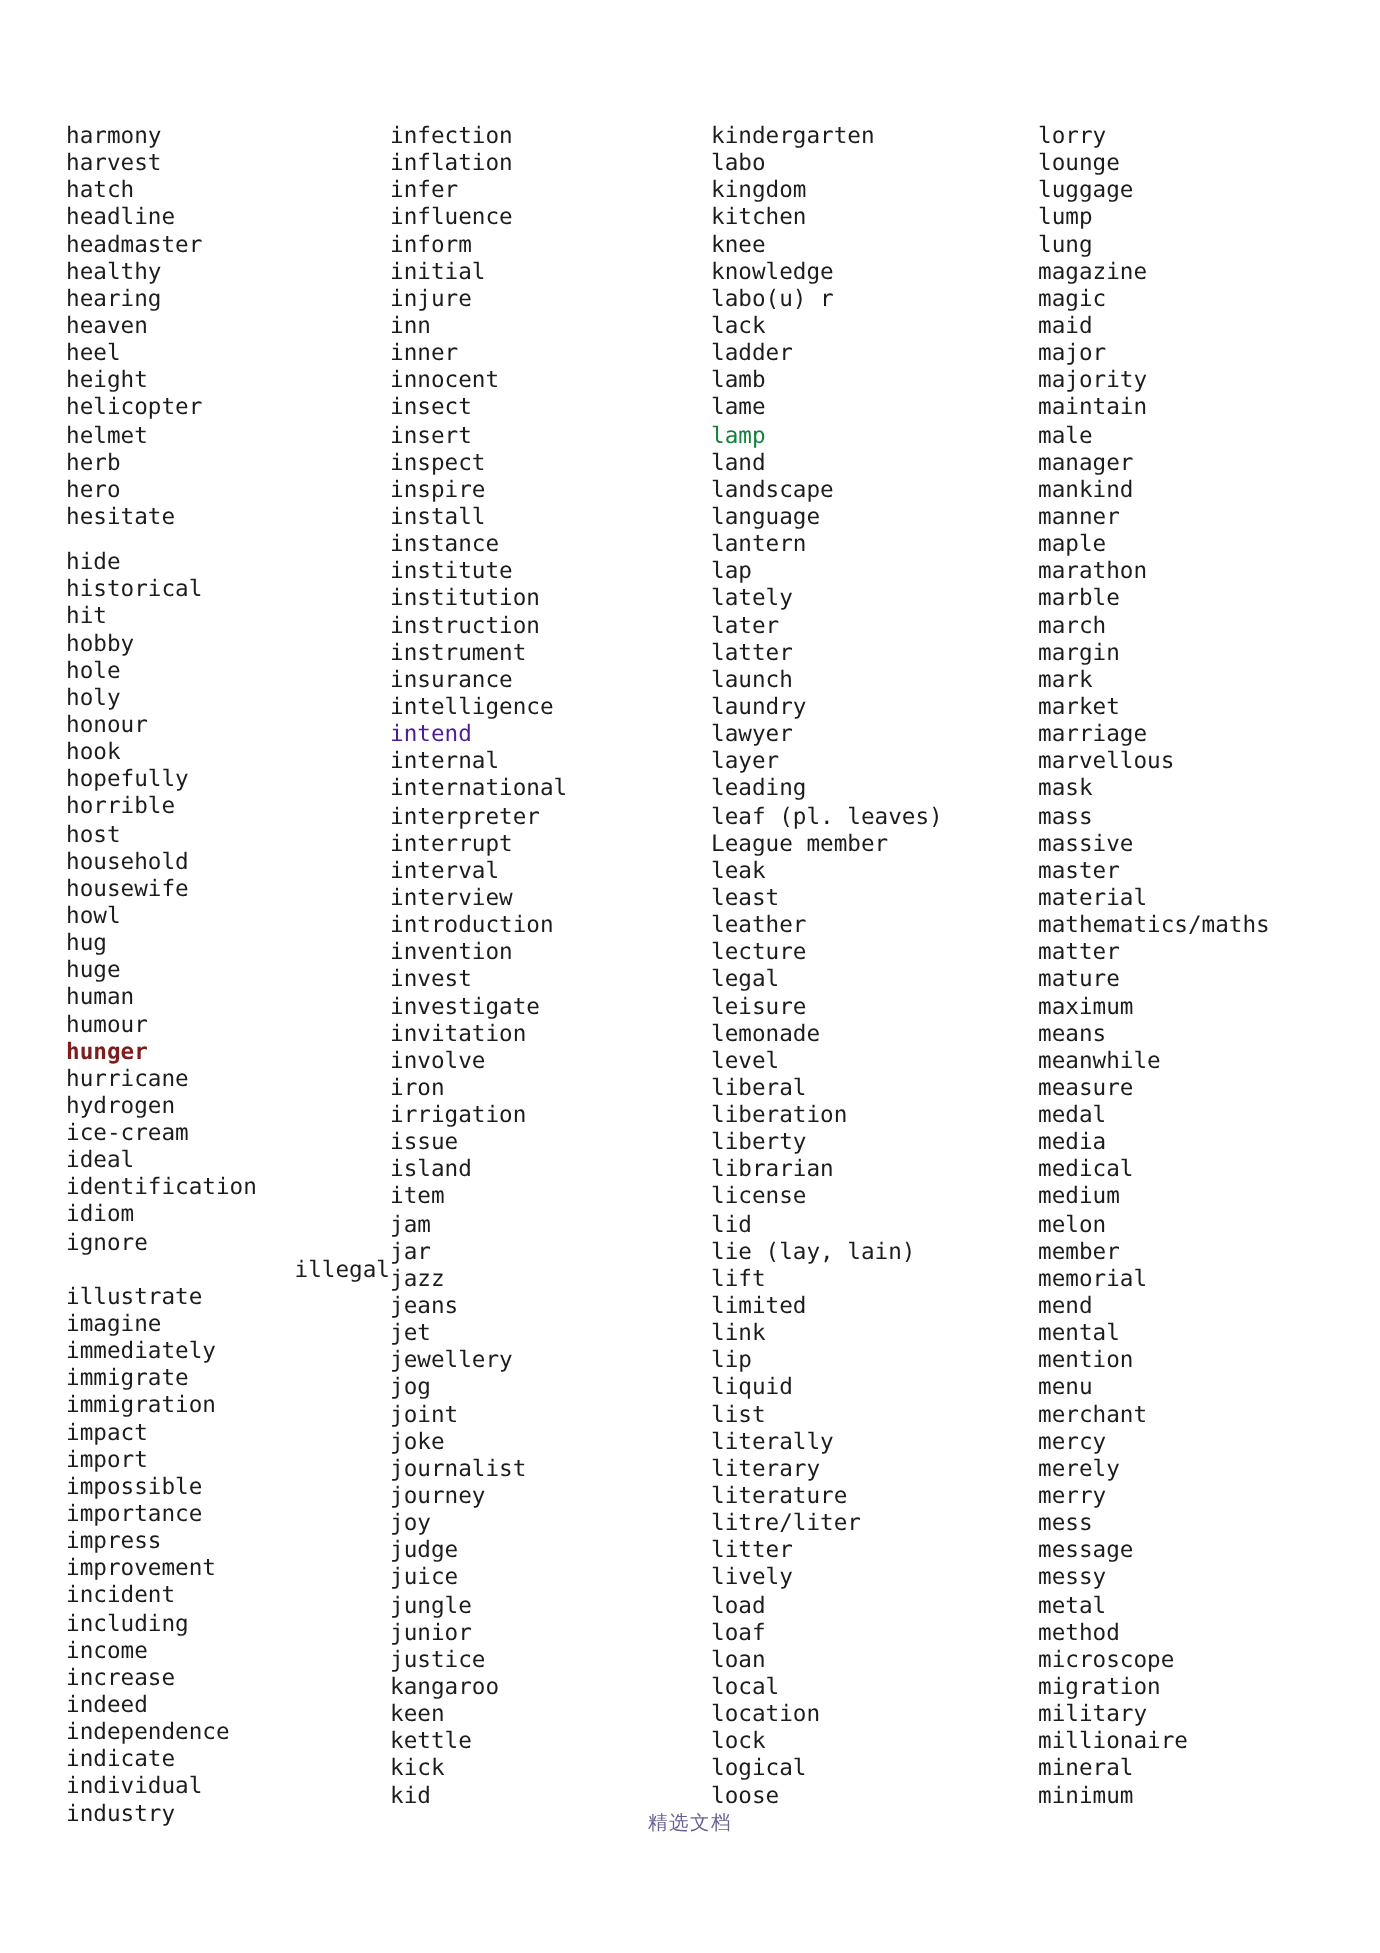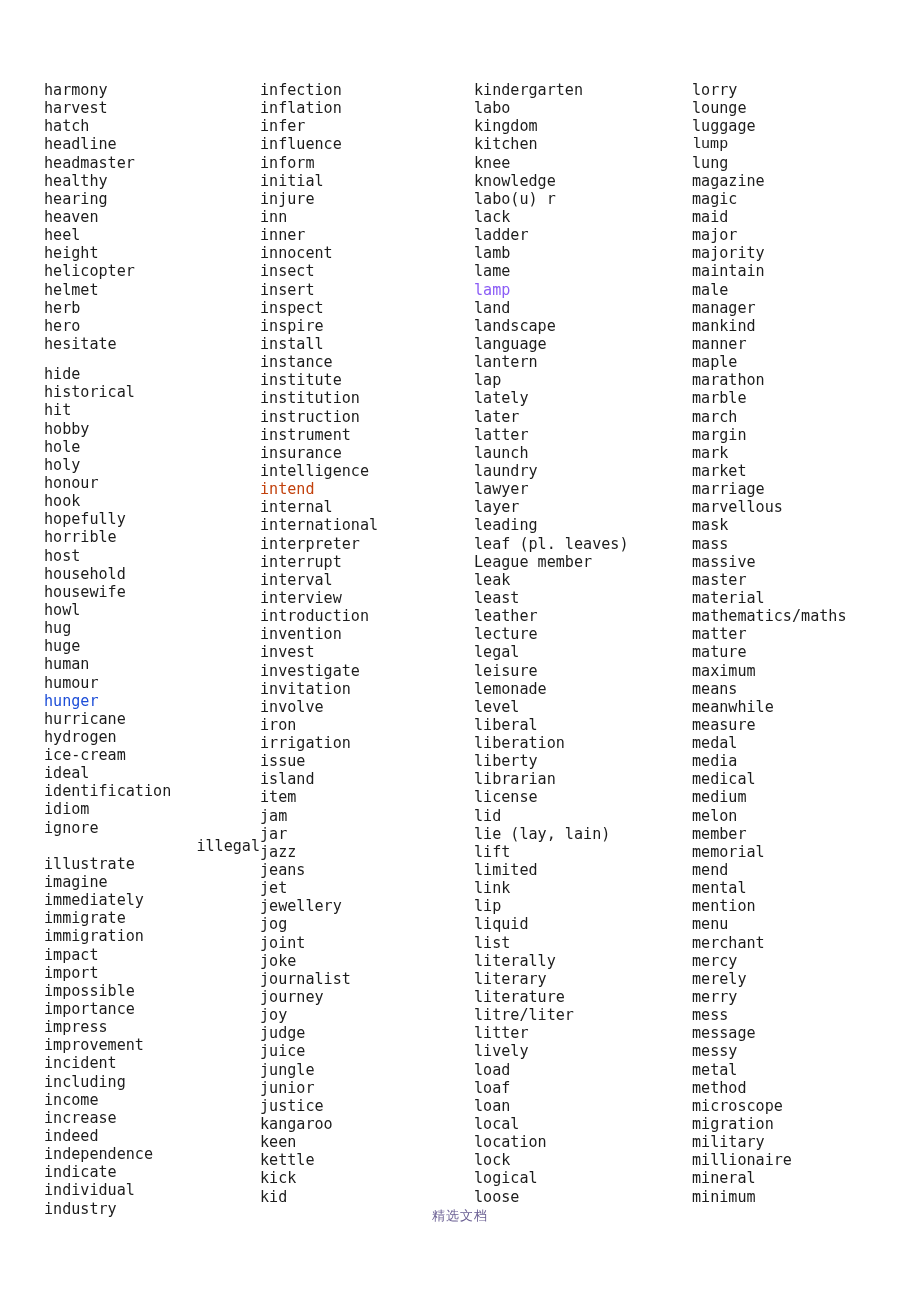--- a/index.html
+++ b/index.html
@@ -93,21 +93,21 @@
         <div class="word" style="color: rgb(28, 28, 28);">hopefully</div>
         <div class="word" style="color: rgb(28, 28, 28);">horrible</div>
         <div class="word" style="color: rgb(28, 28, 28);">host</div>
         <div class="word" style="color: rgb(28, 28, 28);">household</div>
         <div class="word" style="color: rgb(28, 28, 28);">housewife</div>
         <div class="word" style="color: rgb(28, 28, 28);">howl</div>
         <div class="word" style="color: rgb(28, 28, 28);">hug</div>
         <div class="word" style="color: rgb(28, 28, 28);">huge</div>
         <div class="word" style="color: rgb(28, 28, 28);">human</div>
         <div class="word" style="color: rgb(28, 28, 28);">humour</div>
-        <div class="word" style="color: #1d4ed8;">hunger</div>
+        <div class="word" style="color: #7f1d1d; font-weight: bold;">hunger</div>
         <div class="word" style="color: rgb(28, 28, 28);">hurricane</div>
         <div class="word" style="color: rgb(28, 28, 28);">hydrogen</div>
         <div class="word" style="color: rgb(28, 28, 28);">ice-cream</div>
         <div class="word" style="color: rgb(28, 28, 28);">ideal</div>
         <div class="word" style="color: rgb(28, 28, 28);">identification</div>
         <div class="word" style="color: rgb(28, 28, 28);">idiom</div>
         <div class="word" style="color: rgb(28, 28, 28);">ignore</div>
         <div class="word" style="color: rgb(28, 28, 28); text-align: right;">illegal</div>
         <div class="word" style="color: rgb(28, 28, 28);">illustrate</div>
         <div class="word" style="color: rgb(28, 28, 28);">imagine</div>
@@ -146,21 +146,21 @@
         <div class="word" style="color: rgb(28, 28, 28);">inspect</div>
         <div class="word" style="color: rgb(28, 28, 28);">inspire</div>
         <div class="word" style="color: rgb(28, 28, 28);">install</div>
         <div class="word" style="color: rgb(28, 28, 28);">instance</div>
         <div class="word" style="color: rgb(28, 28, 28);">institute</div>
         <div class="word" style="color: rgb(28, 28, 28);">institution</div>
         <div class="word" style="color: rgb(28, 28, 28);">instruction</div>
         <div class="word" style="color: rgb(28, 28, 28);">instrument</div>
         <div class="word" style="color: rgb(28, 28, 28);">insurance</div>
         <div class="word" style="color: rgb(28, 28, 28);">intelligence</div>
-        <div class="word" style="color: #c2410c;">intend</div>
+        <div class="word" style="color: #4c1d95;">intend</div>
         <div class="word" style="color: rgb(28, 28, 28);">internal</div>
         <div class="word" style="color: rgb(28, 28, 28);">international</div>
         <div class="word" style="color: rgb(28, 28, 28);">interpreter</div>
         <div class="word" style="color: rgb(28, 28, 28);">interrupt</div>
         <div class="word" style="color: rgb(28, 28, 28);">interval</div>
         <div class="word" style="color: rgb(28, 28, 28);">interview</div>
         <div class="word" style="color: rgb(28, 28, 28);">introduction</div>
         <div class="word" style="color: rgb(28, 28, 28);">invention</div>
         <div class="word" style="color: rgb(28, 28, 28);">invest</div>
         <div class="word" style="color: rgb(28, 28, 28);">investigate</div>
@@ -199,21 +199,21 @@
         <div class="word" style="color: rgb(28, 28, 28);">labo</div>
         <div class="word" style="color: rgb(28, 28, 28);">kingdom</div>
         <div class="word" style="color: rgb(28, 28, 28);">kitchen</div>
         <div class="word" style="color: rgb(28, 28, 28);">knee</div>
         <div class="word" style="color: rgb(28, 28, 28);">knowledge</div>
         <div class="word" style="color: rgb(28, 28, 28);">labo(u) r</div>
         <div class="word" style="color: rgb(28, 28, 28);">lack</div>
         <div class="word" style="color: rgb(28, 28, 28);">ladder</div>
         <div class="word" style="color: rgb(28, 28, 28);">lamb</div>
         <div class="word" style="color: rgb(28, 28, 28);">lame</div>
-        <div class="word" style="color: #8b5cf6;">lamp</div>
+        <div class="word" style="color: #15803d;">lamp</div>
         <div class="word" style="color: rgb(28, 28, 28);">land</div>
         <div class="word" style="color: rgb(28, 28, 28);">landscape</div>
         <div class="word" style="color: rgb(28, 28, 28);">language</div>
         <div class="word" style="color: rgb(28, 28, 28);">lantern</div>
         <div class="word" style="color: rgb(28, 28, 28);">lap</div>
         <div class="word" style="color: rgb(28, 28, 28);">lately</div>
         <div class="word" style="color: rgb(28, 28, 28);">later</div>
         <div class="word" style="color: rgb(28, 28, 28);">latter</div>
         <div class="word" style="color: rgb(28, 28, 28);">launch</div>
         <div class="word" style="color: rgb(28, 28, 28);">laundry</div>
@@ -255,21 +255,21 @@
         <div class="word" style="color: rgb(28, 28, 28);">local</div>
         <div class="word" style="color: rgb(28, 28, 28);">location</div>
         <div class="word" style="color: rgb(28, 28, 28);">lock</div>
         <div class="word" style="color: rgb(28, 28, 28);">logical</div>
         <div class="word" style="color: rgb(28, 28, 28);">loose</div>
       </div>
     <div class="wordcol col-3">
         <div class="word" style="color: rgb(28, 28, 28);">lorry</div>
         <div class="word" style="color: rgb(28, 28, 28);">lounge</div>
         <div class="word" style="color: rgb(28, 28, 28);">luggage</div>
-        <div class="word" style="color: rgb(28, 28, 28); font-family: Liberation Mono, monospace;">lump</div>
+        <div class="word" style="color: rgb(28, 28, 28);">lump</div>
         <div class="word" style="color: rgb(28, 28, 28);">lung</div>
         <div class="word" style="color: rgb(28, 28, 28);">magazine</div>
         <div class="word" style="color: rgb(28, 28, 28);">magic</div>
         <div class="word" style="color: rgb(28, 28, 28);">maid</div>
         <div class="word" style="color: rgb(28, 28, 28);">major</div>
         <div class="word" style="color: rgb(28, 28, 28);">majority</div>
         <div class="word" style="color: rgb(28, 28, 28);">maintain</div>
         <div class="word" style="color: rgb(28, 28, 28);">male</div>
         <div class="word" style="color: rgb(28, 28, 28);">manager</div>
         <div class="word" style="color: rgb(28, 28, 28);">mankind</div>

